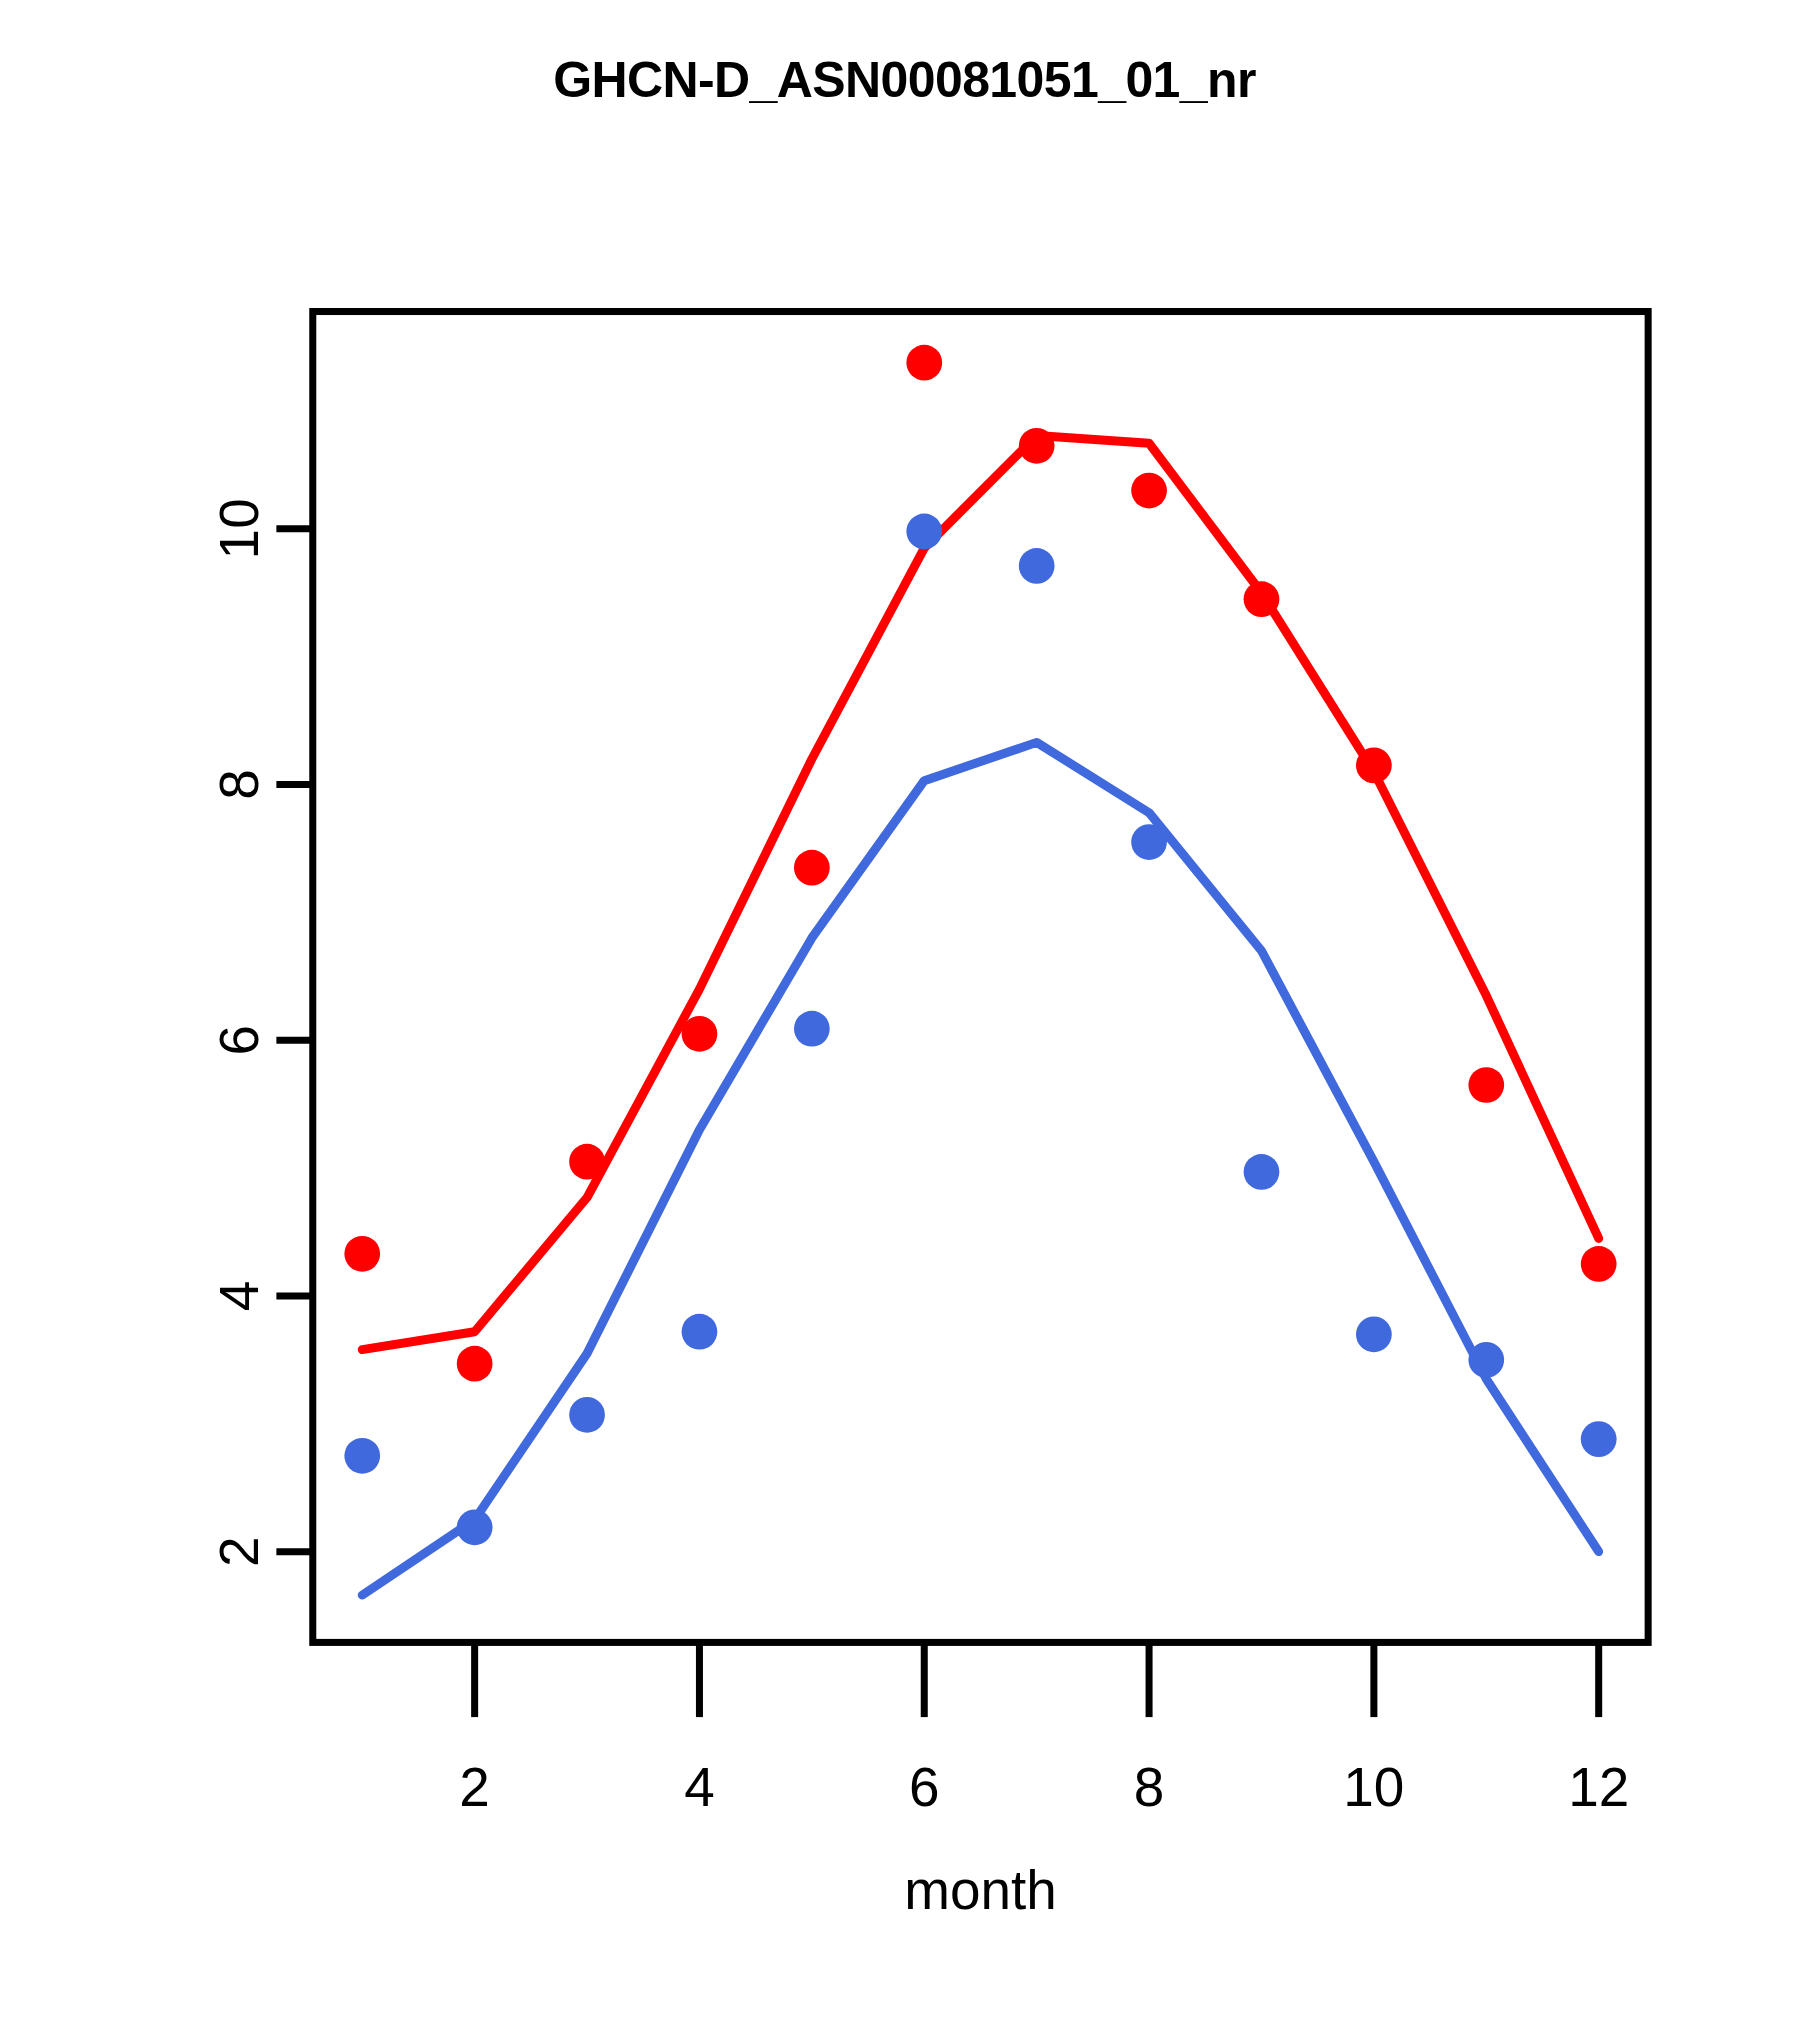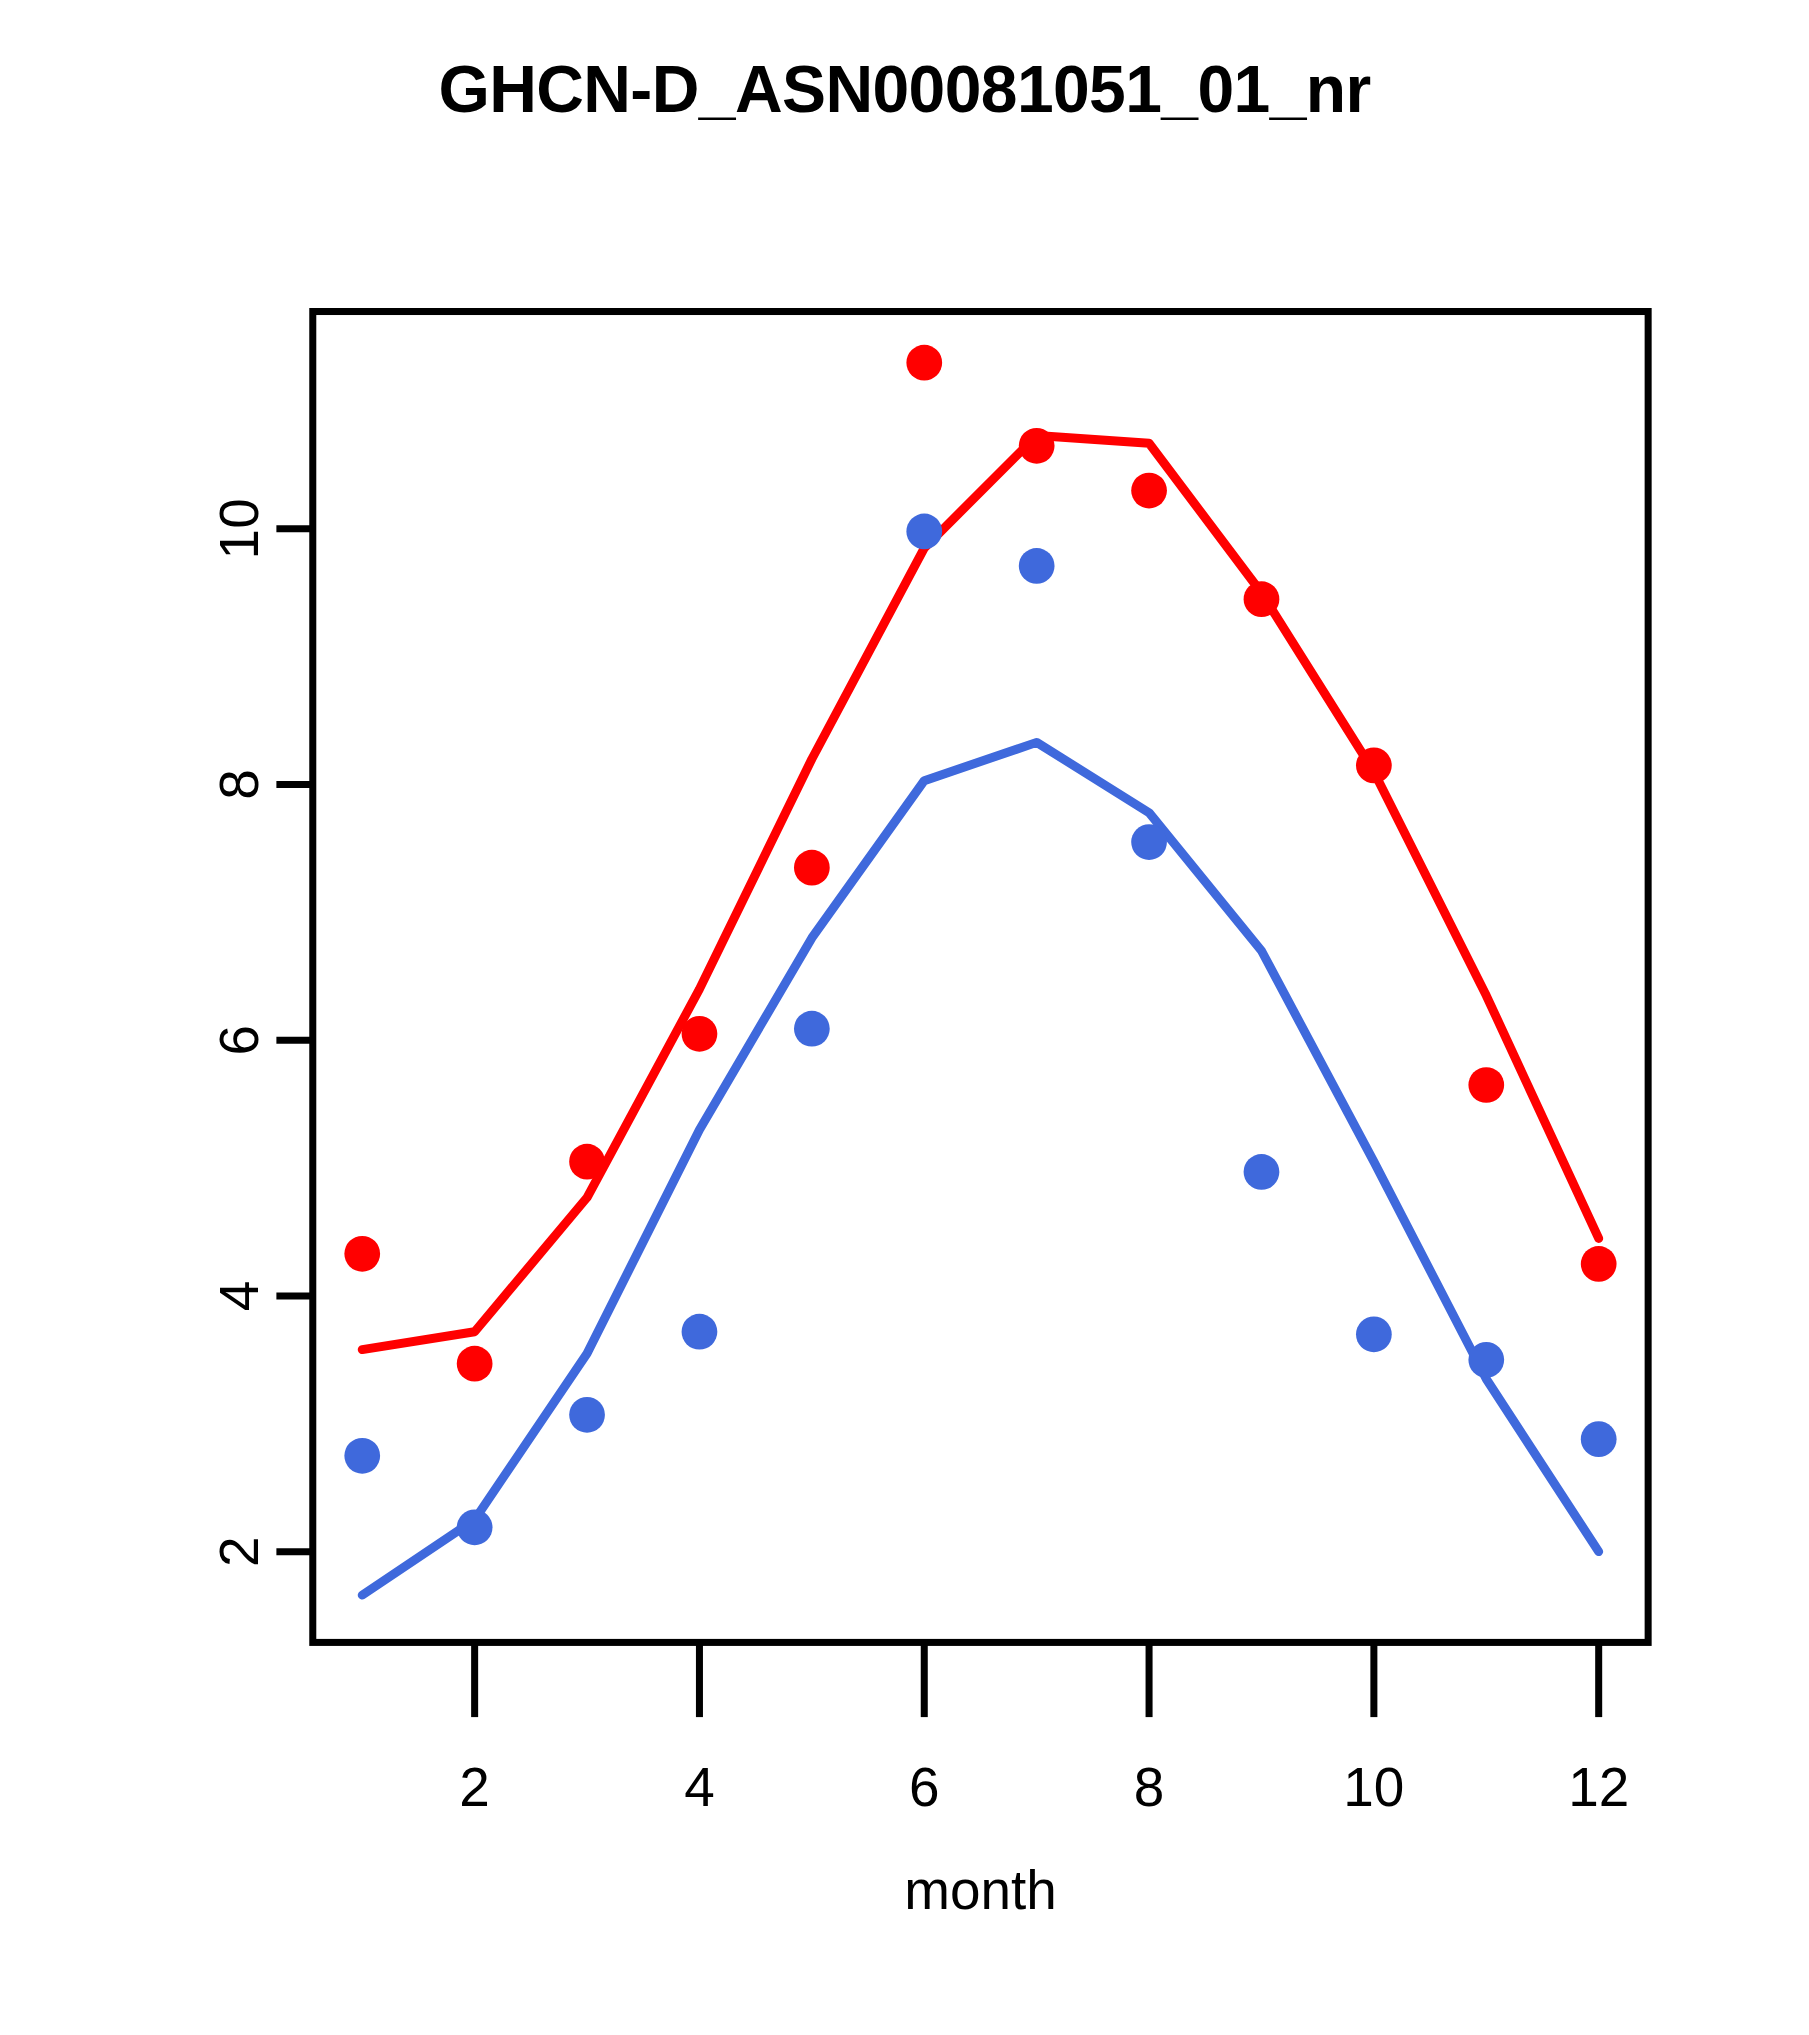--- a/index.html
+++ b/index.html
@@ -1,21 +1,21 @@
 <!DOCTYPE html>
 <html style="font-size:10.2px"><head>
 <meta charset="utf-8">
 <title>GHCN-D_ASN00081051_01_nr</title>
 <style>
   html,body{margin:0;padding:0;background:#ffffff;}
   body{width:1809px;height:2035px;font-family:"Liberation Sans",sans-serif;color:#000;}
   #root{position:relative;width:1809px;height:2035px;background:#fff;}
   #chart-title{
     position:absolute;left:0;top:51px;width:1809px;text-align:center;
-    font-size:66px;font-weight:bold;letter-spacing:-0.6px;
+    font-size:50px;font-weight:bold;letter-spacing:-0.6px;
     font-family:"Liberation Sans",sans-serif;color:#000;white-space:nowrap;
   }
   #plot-svg{position:absolute;left:0;top:0;width:1809px;height:2035px;}
   .tick-label{font-family:"Liberation Sans",sans-serif;font-size:86px;fill:#000;}
   .axis-title{font-family:"Liberation Sans",sans-serif;font-size:86px;fill:#000;}
 </style>
 </head>
 <body>
 
 <div id="root">

